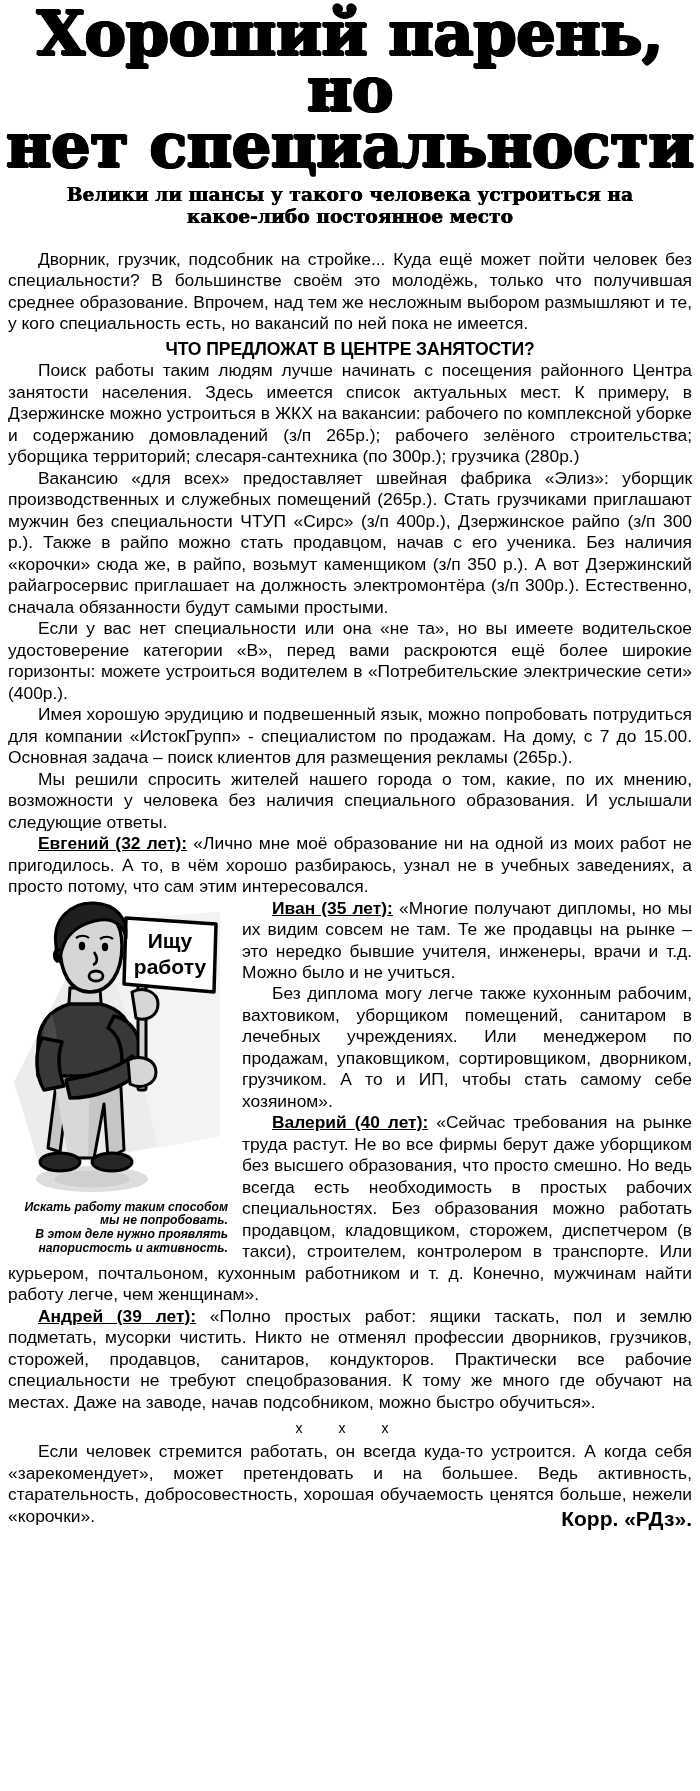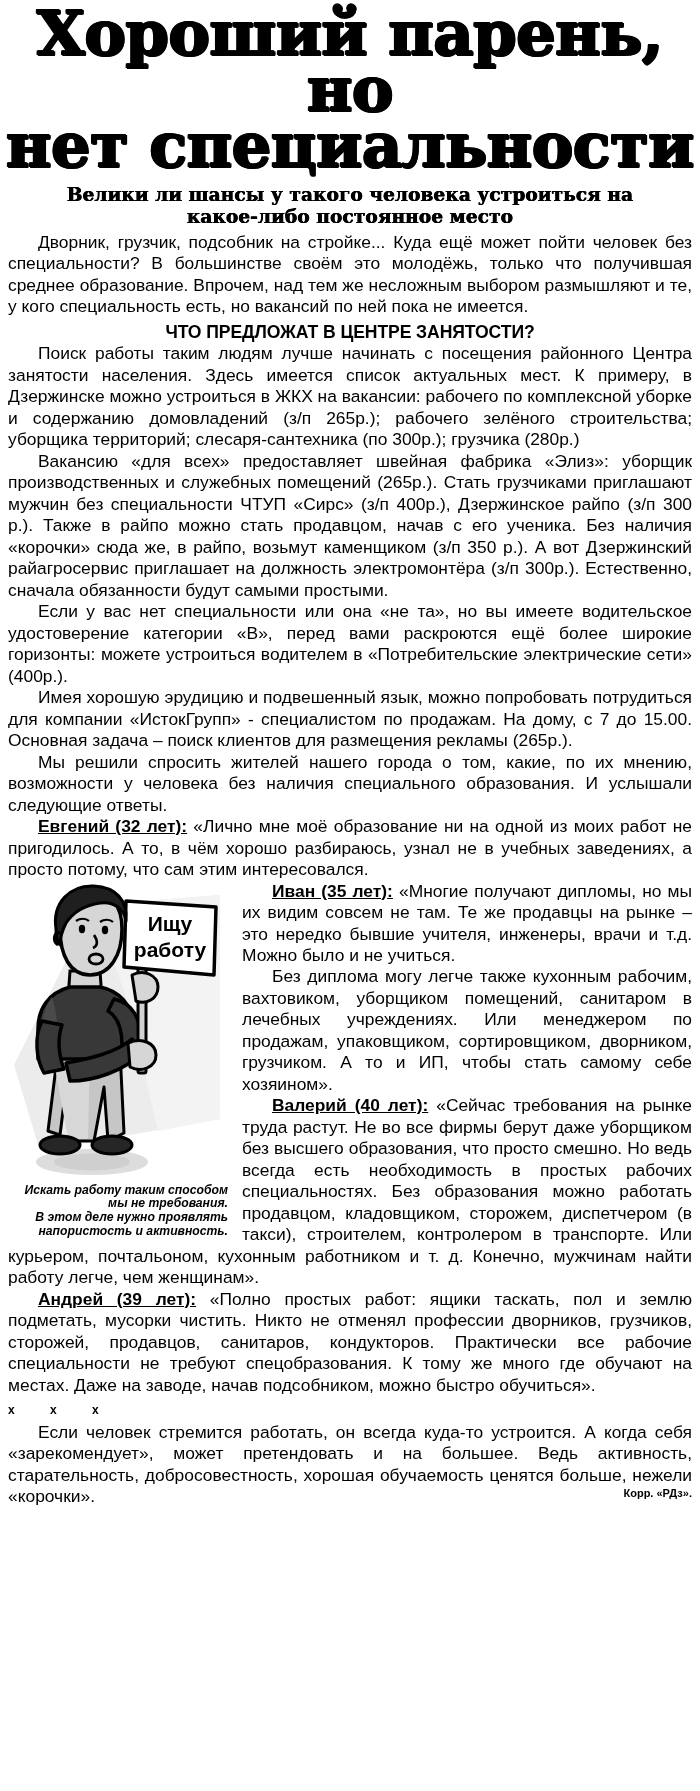--- a/index.html
+++ b/index.html
@@ -39,21 +39,21 @@
       1px 1px 0 #000, -1px -1px 0 #000;
   }
   .headline .line2 { display: block; }
 
   .deck {
     font-family: "DejaVu Serif", "Liberation Serif", serif;
     font-weight: 700;
     font-size: 18.5px;
     line-height: 1.17;
     text-align: center;
-    margin: 10px auto 4px auto;
+    margin: 10px auto 21px auto;
     max-width: 620px;
     letter-spacing: 0.1px;
     text-shadow: 0.35px 0 0 #000, -0.35px 0 0 #000;
   }
 
   
   .article {
     font-size: 17.4px;
     line-height: 1.235;
     text-align: justify;
@@ -75,31 +75,31 @@
     letter-spacing: -0.1px;
   }
 
   .speaker {
     font-weight: 700;
     text-decoration: underline;
     text-underline-offset: 1px;
   }
 
   .divider {
+    text-align: center;
     letter-spacing: 16px;
-    font-size: 12px;
+    font-size: 14px;
     margin: 7px 0 4px 0;
     text-indent: 0;
-    font-weight: bold;
   }
 
   .signoff {
     text-align: right;
     font-weight: 700;
-    font-size: 11px;
+    font-size: 21px;
     margin: -21px 0 0 0;
     text-indent: 0;
   }
 
   
   .illo-wrap {
     float: left;
     width: 222px;
     margin: 2px 12px 2px 0;
     shape-margin: 4px;
@@ -201,21 +201,21 @@
           <path d="M68 38 C 72 35, 78 35, 81 38" fill="none" stroke="#000" stroke-width="2.2"></path>
           <path d="M92 39 C 96 36, 102 36, 105 39" fill="none" stroke="#000" stroke-width="2.2"></path>
 
           <path d="M86 52 C 90 58, 90 63, 85 65" fill="none" stroke="#000" stroke-width="2.6"></path>
 
           <ellipse cx="88" cy="76" rx="7" ry="5" fill="none" stroke="#000" stroke-width="2.8"></ellipse>
         </svg>
       </div>
       <div class="caption">
         <span>Искать работу таким способом</span><br>
-        <span>мы не требования.</span><br>
+        <span>мы не попробовать.</span><br>
         <span>В этом деле нужно проявлять</span><br>
         <span>напористость и активность.</span>
       </div>
     </div>
 
     <p class="body"><span class="speaker">Иван (35 лет):</span><span> «Многие получают дипломы, но мы их видим совсем не там. Те же продавцы на рынке – это нередко бывшие учителя, инженеры, врачи и т.д. Можно было и не учиться.</span></p>
 
     <p class="body">Без диплома могу легче также кухонным рабочим, вахтовиком, уборщиком помещений, санитаром в лечебных учреждениях. Или менеджером по продажам, упаковщиком, сортировщиком, дворником, грузчиком. А то и ИП, чтобы стать самому себе хозяином».</p>
 
     <p class="body"><span class="speaker">Валерий (40 лет):</span><span> «Сейчас требования на рынке труда растут. Не во все фирмы берут даже уборщиком без высшего образования, что просто смешно. Но ведь всегда есть необходимость в простых рабочих специальностях. Без образования можно работать продавцом, кладовщиком, сторожем, диспетчером (в такси), строителем, контролером в транспорте. Или курьером, почтальоном, кухонным работником и т. д. Конечно, мужчинам найти работу легче, чем женщинам».</span></p>

